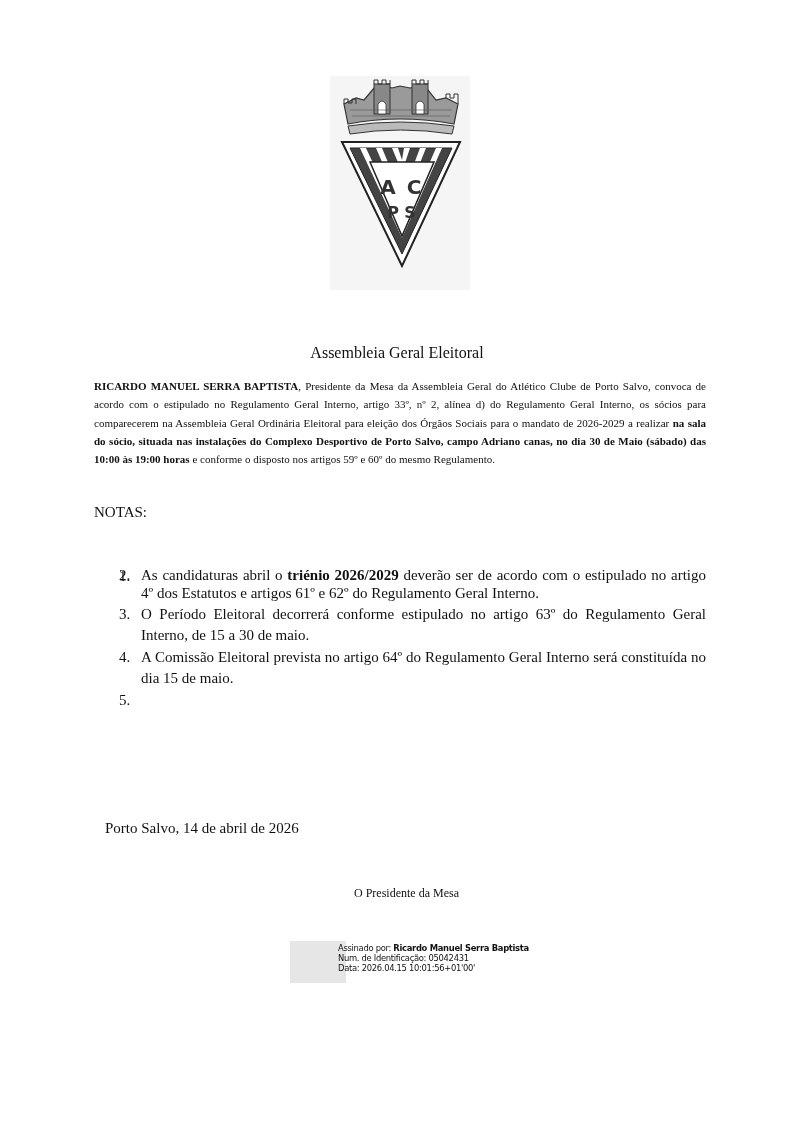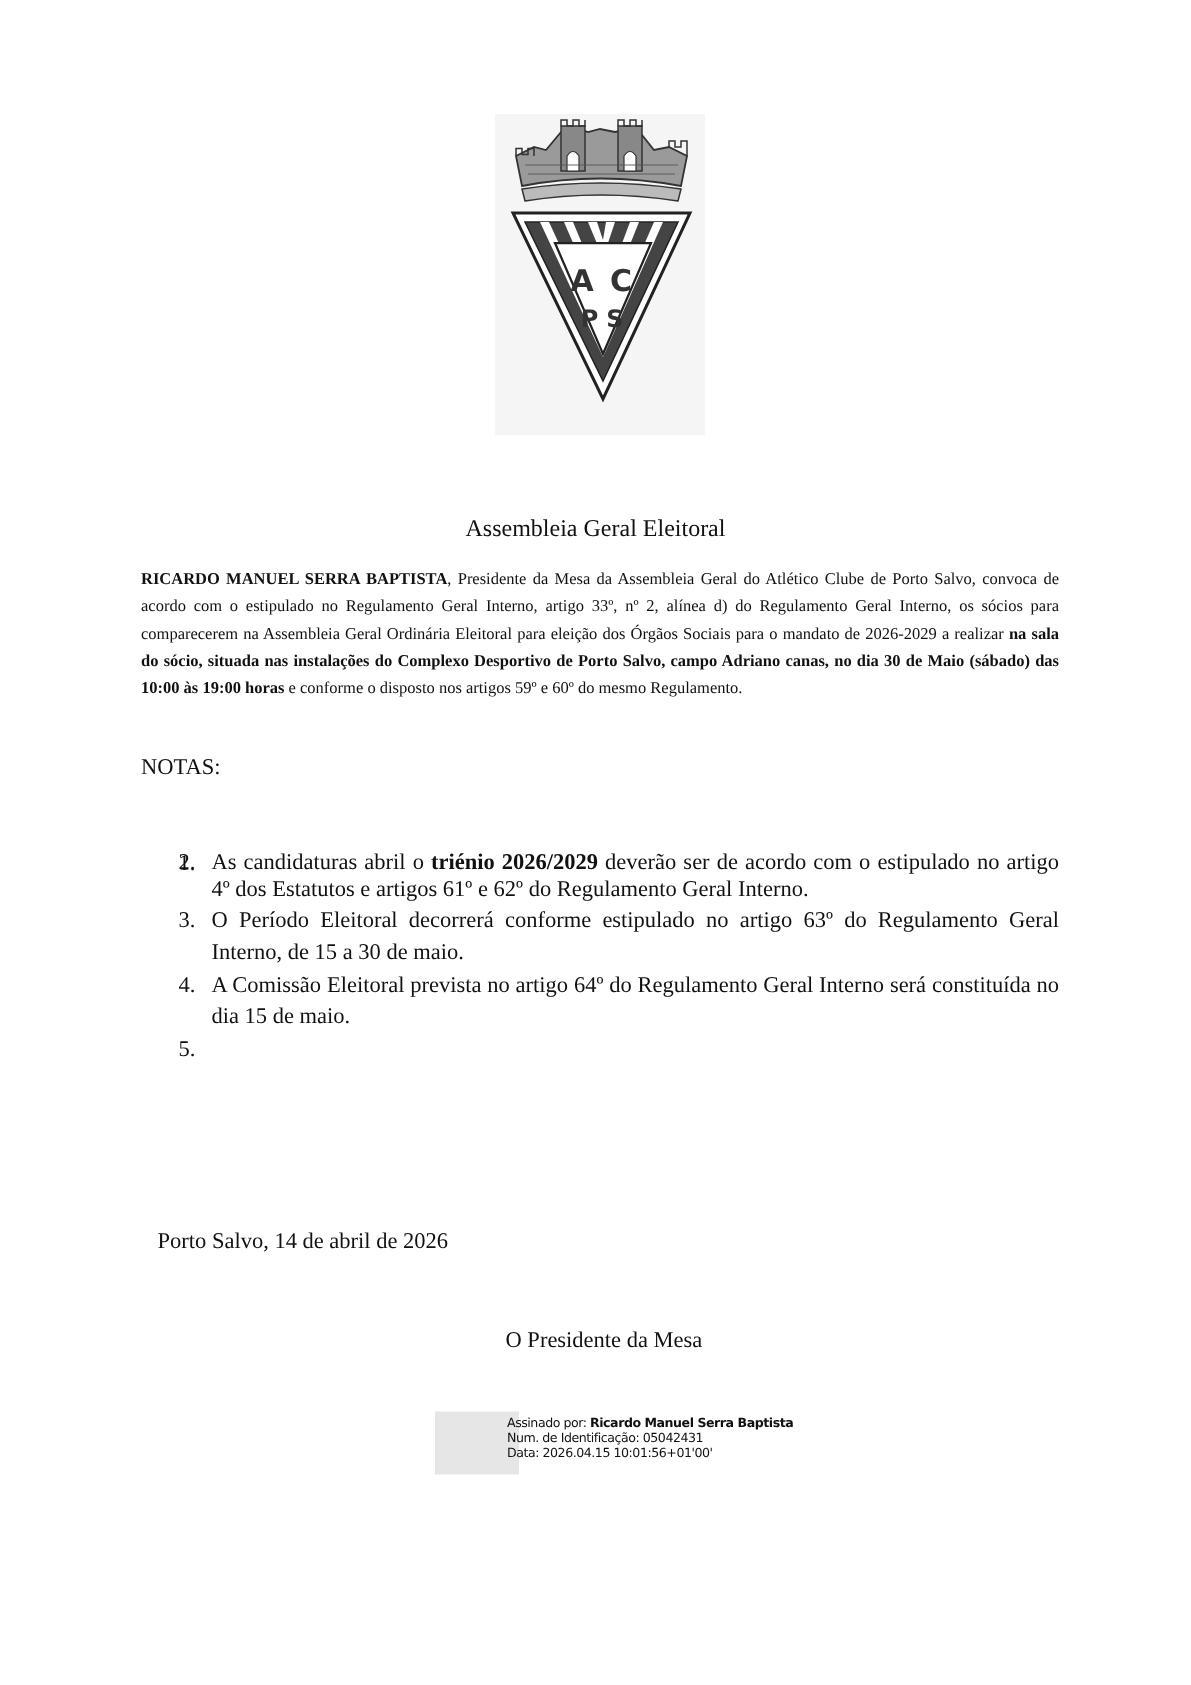--- a/index.html
+++ b/index.html
@@ -12,21 +12,21 @@
            font-weight: normal; font-size: 16px; }
   .intro { position: absolute; left: 94px; top: 377px; width: 612px; font-size: 11px;
            line-height: 18.3px; text-align: justify; }
   .intro b { font-weight: bold; }
   .notas { position: absolute; left: 94px; top: 504px; font-size: 15px; }
   .notes { position: absolute; left: 94px; top: 566px; width: 612px; font-size: 15px; margin: 0; padding: 0; list-style: none; }
   .notes li { position: relative; padding-left: 47px; line-height: 21.5px; text-align: justify; margin-bottom: 0px; }
   .notes li.tight { line-height: 18.3px; margin-bottom: 1px; }
   .notes li .num { position: absolute; left: 25px; top: 0; }
   .place-date { position: absolute; left: 94px; top: 820px; font-size: 15px; margin-left: 11px; }
-  .signer-title { position: absolute; left: 337px; top: 886px; font-size: 15px; }
+  .signer-title { position: absolute; left: 354px; top: 886px; font-size: 12px; }
   .sig { position: absolute; left: 291px; top: 943px; font-family: "DejaVu Sans", "Liberation Sans", sans-serif;
          font-size: 8.4px; line-height: 10px; color: #111; letter-spacing: -0.3px; padding-left: 47px; }
   .sig .bg { position: absolute; left: -1px; top: -2px; width: 56px; height: 42px; background: #e6e6e6; z-index: 0; }
   .sig .line { position: relative; z-index: 1; white-space: nowrap; }
   .sig b { font-weight: bold; }
 </style>
 </head>
 <body>
 
 <div class="page">

